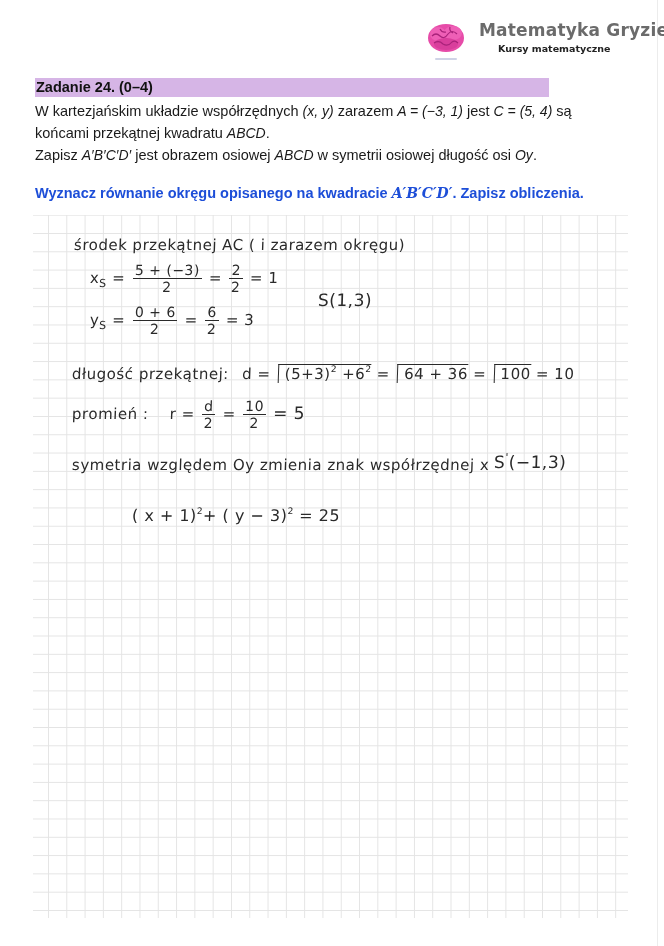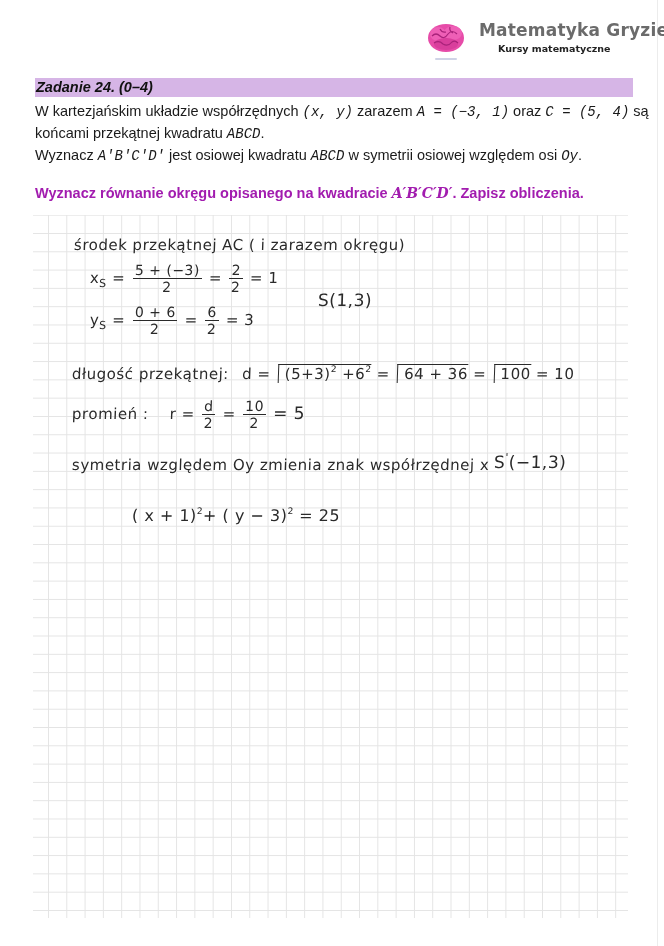--- a/index.html
+++ b/index.html
@@ -9,30 +9,30 @@
     .edge-line { position: absolute; left: 657px; top: 0; width: 1px; height: 946px; background: #ececec; }
 
     
     .logo { position: absolute; left: 424px; top: 20px; width: 230px; height: 42px; }
     .logo .brain { position: absolute; left: 2px; top: 2px; width: 40px; height: 32px; }
     .logo .brain-shadow { position: absolute; left: 11px; top: 38px; width: 22px; height: 2px; background: #cfd3e6; border-radius: 1px; }
     .logo .title { position: absolute; left: 55px; top: 0px; font-size: 17px; font-weight: bold; color: #6b6b6b; letter-spacing: 0.2px; white-space: nowrap; font-family: "DejaVu Sans", sans-serif; }
     .logo .subtitle { position: absolute; left: 56px; top: 23px; font-size: 9.5px; font-weight: bold; color: #222; white-space: nowrap; font-family: "DejaVu Sans", sans-serif; margin-left: 18px; }
 
     
-    .task-bar { position: absolute; left: 35px; top: 78px; width: 598px; height: 19px; background: #d6b5e6; font-style: italic; }
+    .task-bar { position: absolute; left: 35px; top: 78px; width: 514px; height: 19px; background: #d6b5e6; }
     .task-bar .task-title { position: absolute; left: 1px; top: 1px; font-size: 14.5px; font-weight: bold; color: #111; white-space: nowrap; }
 
     .task-text { position: absolute; left: 35px; font-size: 14.5px; color: #1a1a1a; white-space: nowrap; line-height: 18px; }
-    .task-text .m { font-family: Liberation Mono, monospace; font-style: italic; font-size: 14px; }
+    .task-text .m { font-family: Liberation Sans, sans-serif; font-style: italic; font-size: 14px; }
     .l1 { top: 102px; }
     .l2 { top: 124px; }
     .l3 { top: 146px; }
 
-    .instruction { position: absolute; left: 35px; top: 185px; font-size: 14.5px; font-weight: bold; color: #a21caf; white-space: nowrap; }
+    .instruction { position: absolute; left: 35px; top: 185px; font-size: 14.5px; font-weight: bold; color: #1d4ed8; white-space: nowrap; }
     .instruction .m { font-family: "DejaVu Serif", serif; font-style: italic; font-weight: bold; font-size: 14px; }
 
     
     .grid {
       position: absolute; left: 33px; top: 215px; width: 595px; height: 703px;
       background-image:
         linear-gradient(to right, #e4e4e4 1px, transparent 1px),
         linear-gradient(to bottom, #e4e4e4 1px, transparent 1px);
       background-size: 18.3px 18.3px, 18.3px 18.3px;
       background-position: 15px 0, 0 18px;
@@ -64,27 +64,27 @@
   <div class="brain-shadow"></div>
   <div class="title">Matematyka Gryzie</div>
   <div class="subtitle">Kursy matematyczne</div>
 </div>
 
 <div class="task-bar">
   <span class="task-title">Zadanie 24. (0–4)</span>
 </div>
 
 <div class="task-text l1">
-  <span>W kartezjańskim układzie współrzędnych </span><span class="m">(x, y)</span><span> zarazem </span><span class="m">A = (−3, 1)</span><span> oraz </span><span class="m">C = (5, 4)</span><span> są</span>
+  <span>W kartezjańskim układzie współrzędnych </span><span class="m">(x, y)</span><span> zarazem </span><span class="m">A = (−3, 1)</span><span> jest </span><span class="m">C = (5, 4)</span><span> są</span>
 </div>
 <div class="task-text l2">
   <span>końcami przekątnej kwadratu </span><span class="m">ABCD</span><span>.</span>
 </div>
 <div class="task-text l3">
-  <span>Wyznacz </span><span class="m">A′B′C′D′</span><span> jest osiowej kwadratu </span><span class="m">ABCD</span><span> w symetrii osiowej względem osi </span><span class="m">Oy</span><span>.</span>
+  <span>Zapisz </span><span class="m">A′B′C′D′</span><span> jest obrazem osiowej </span><span class="m">ABCD</span><span> w symetrii osiowej długość osi </span><span class="m">Oy</span><span>.</span>
 </div>
 
 <div class="instruction">
   <span>Wyznacz równanie okręgu opisanego na kwadracie </span><span class="m">A′B′C′D′</span><span>. Zapisz obliczenia.</span>
 </div>
 
 <div class="grid"></div>
 
 <div class="hw" style="left:74px; top:236px;">środek przekątnej AC  ( i zarazem okręgu)</div>
 

